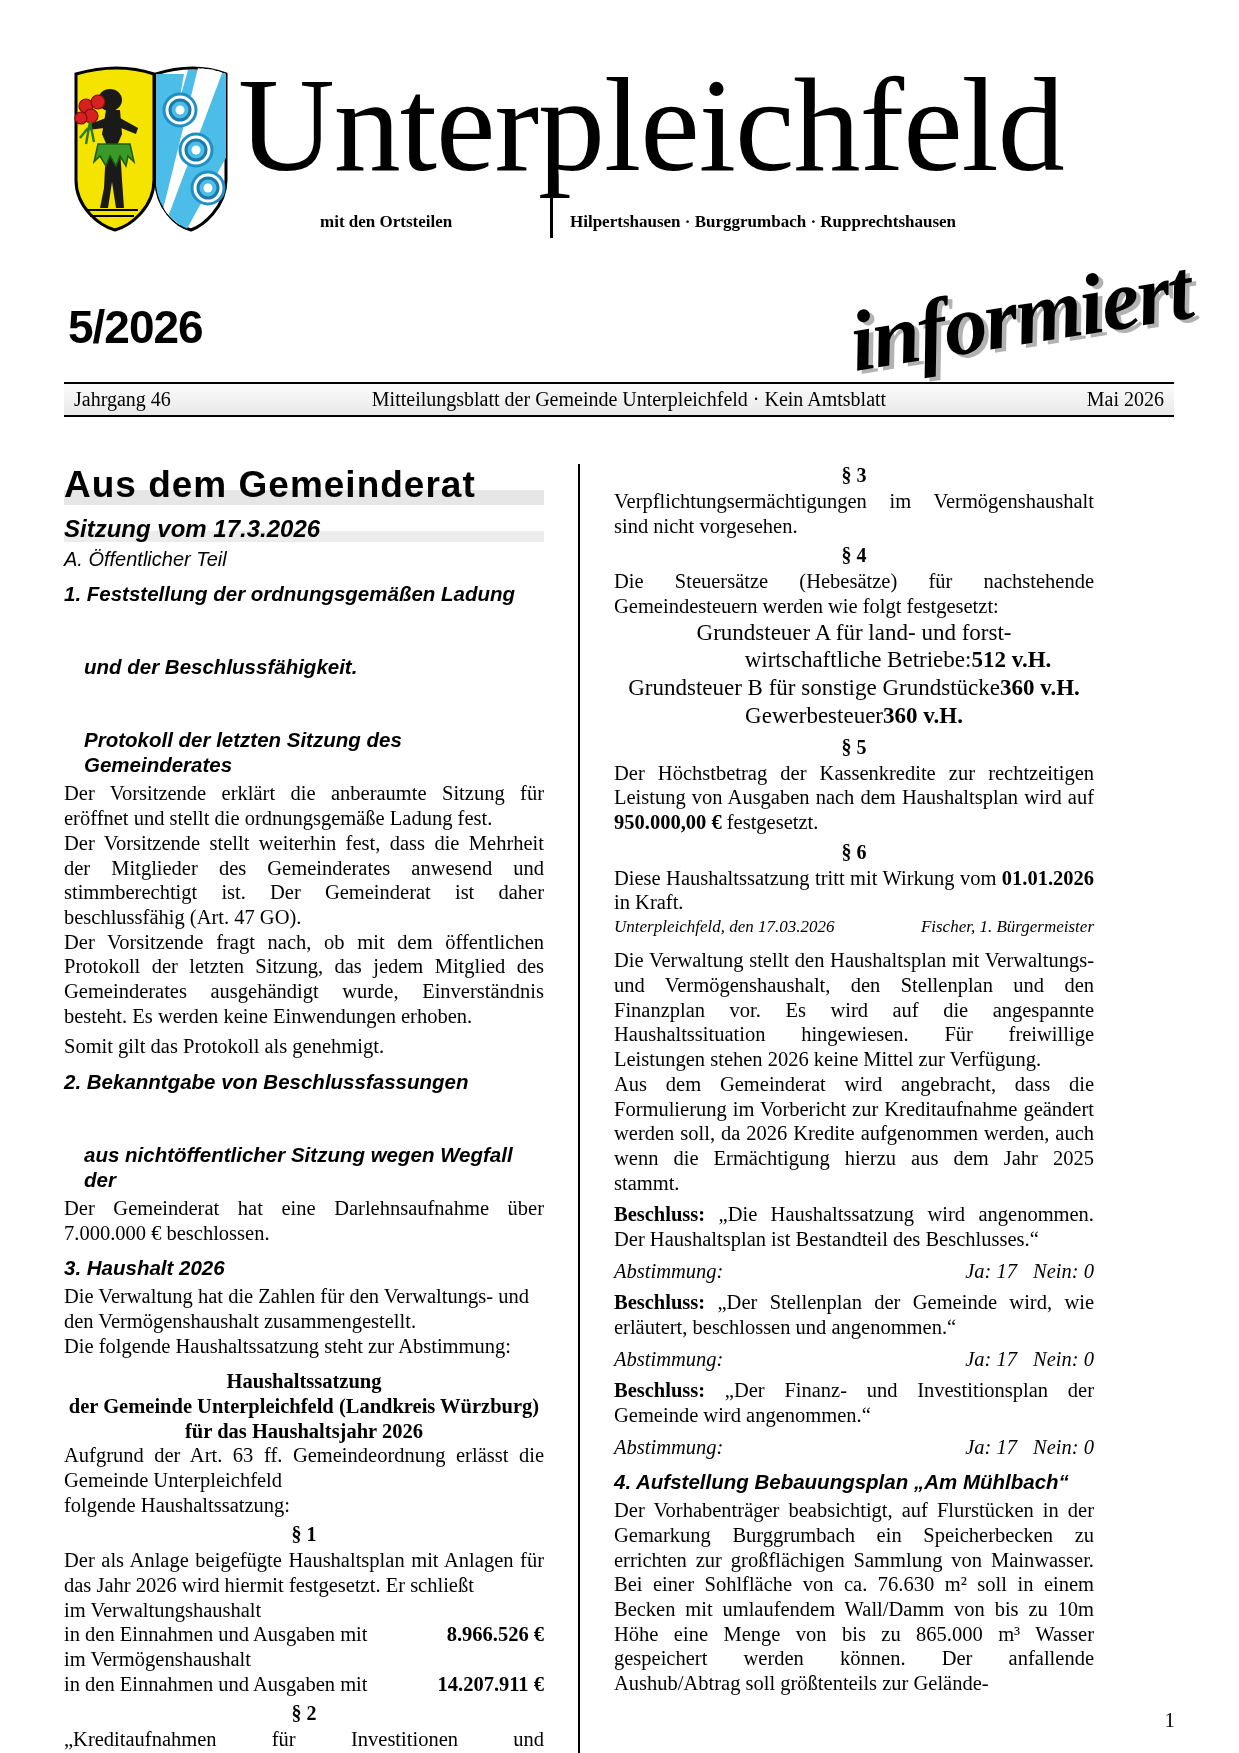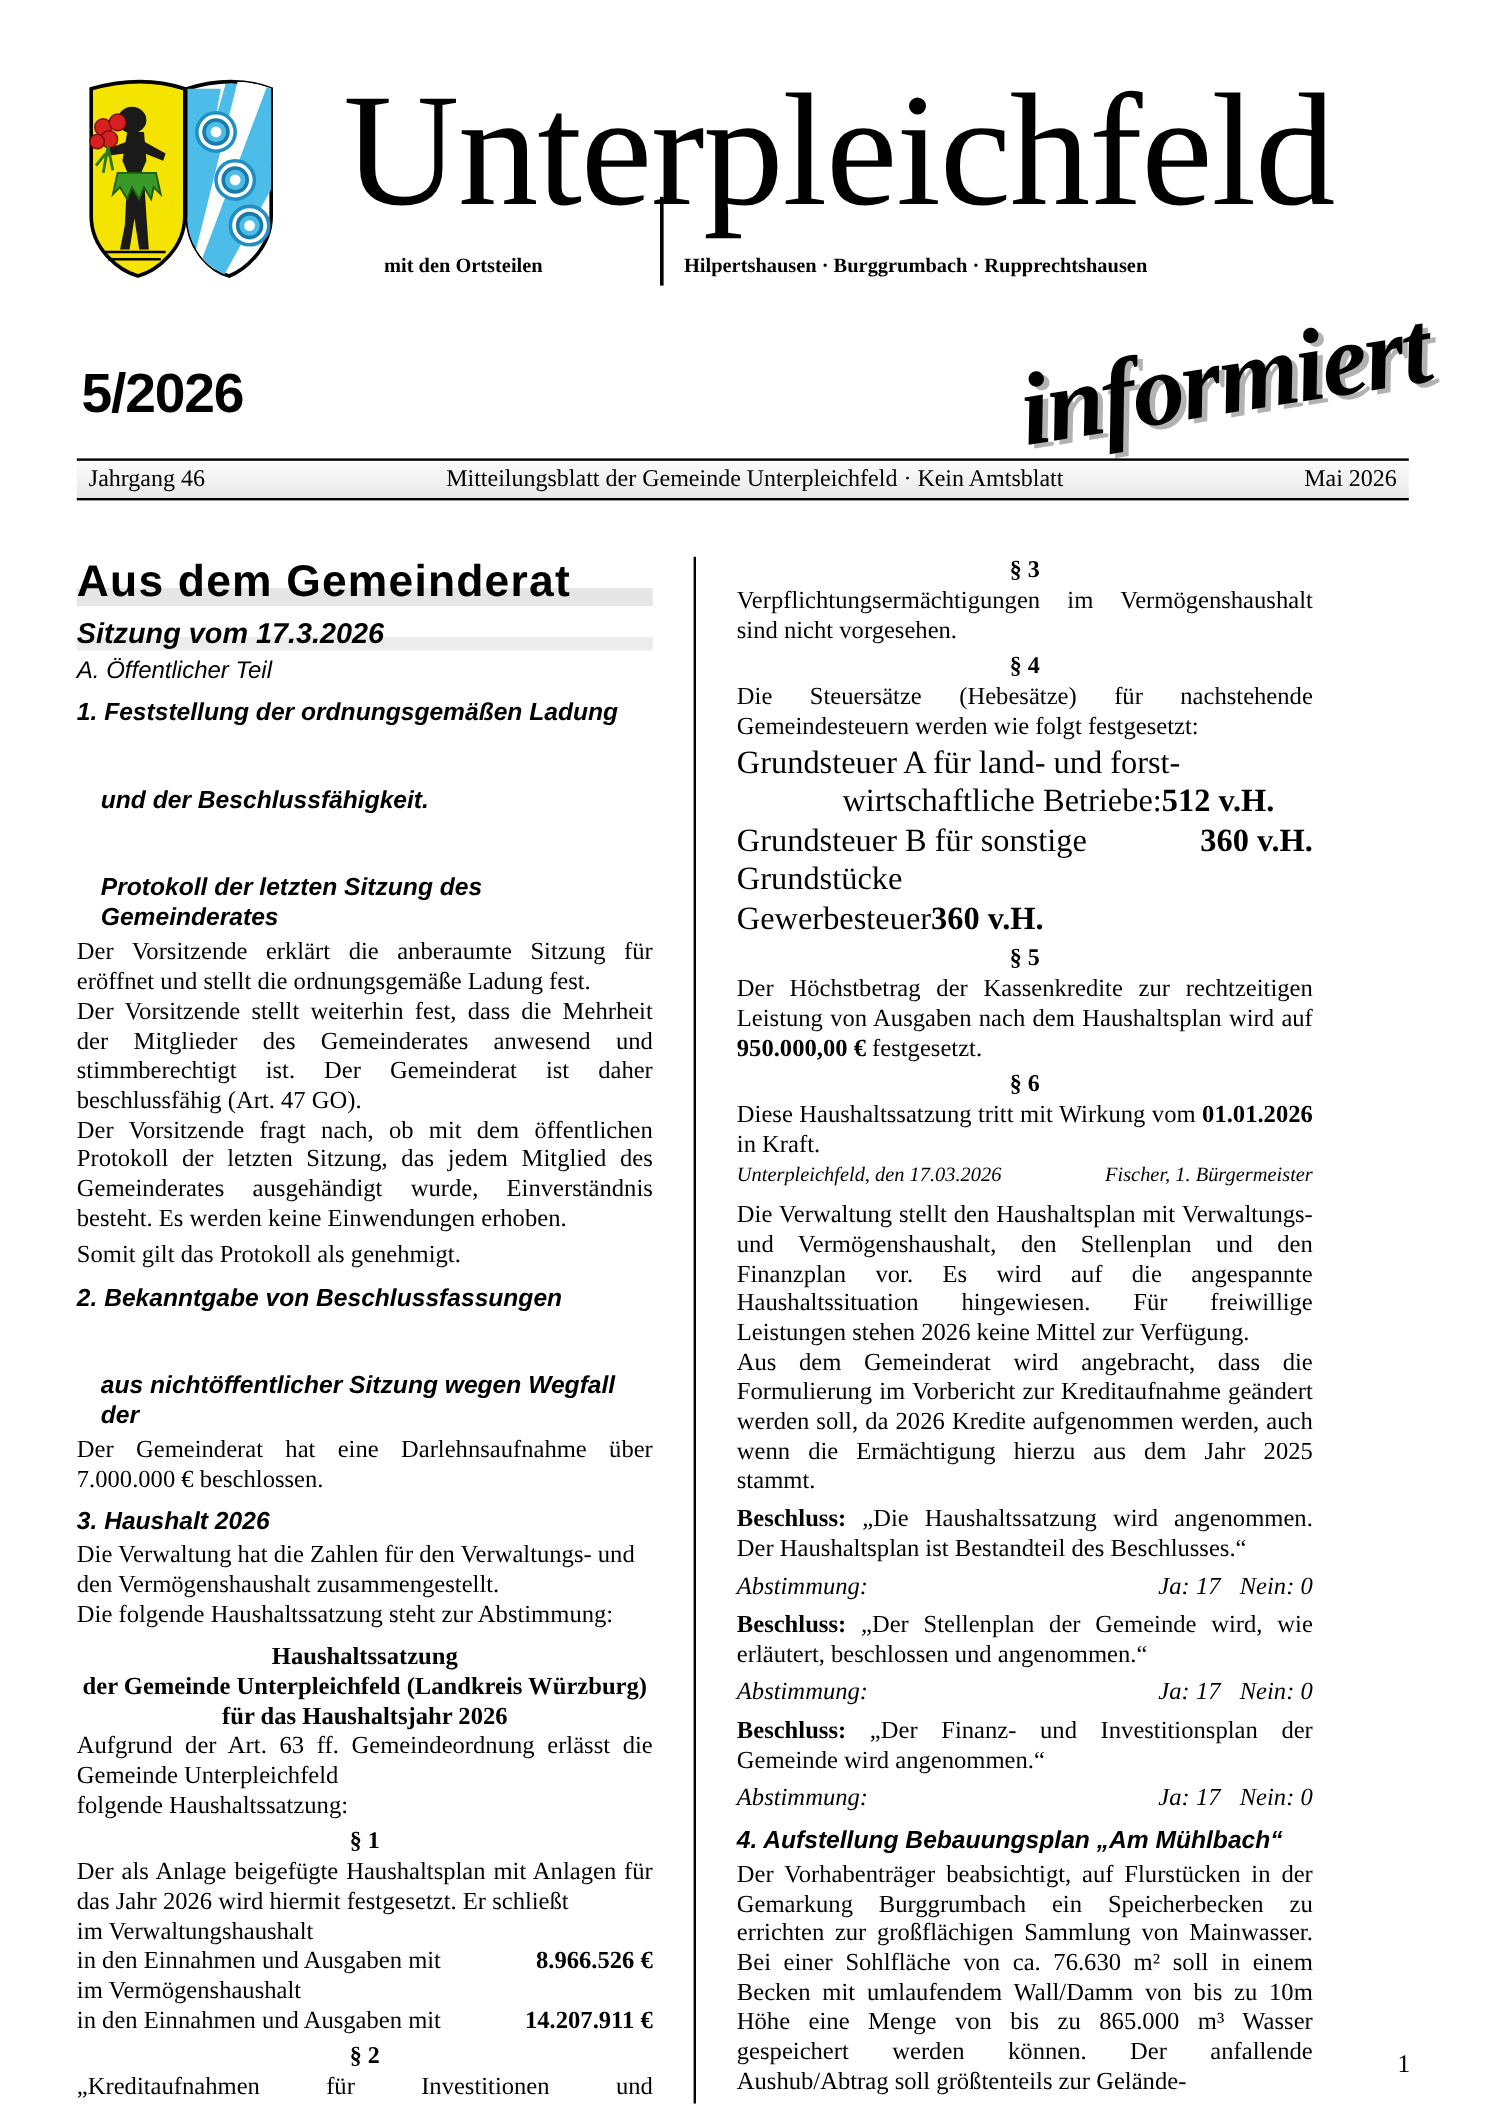--- a/index.html
+++ b/index.html
@@ -13,21 +13,20 @@
   .page{ position:relative; width:1239px; height:1753px; padding:0; box-sizing:border-box; }
 
   
   .masthead{ position:relative; height:360px; }
   .crest{ position:absolute; left:64px; top:62px; width:172px; height:172px; }
   .wordmark{
     position:absolute; left:238px; top:58px;
     font-family:"Liberation Serif", serif;
     font-size:134px; line-height:1; letter-spacing:-1px; font-weight:400;
     white-space:nowrap;
-    margin-left:48px;
   }
   .ortsteile-row{ position:absolute; left:320px; top:210px; width:730px; height:30px; }
   .ortsteile-label{
     position:absolute; left:0; top:2px;
     font-family:"Liberation Serif", serif; font-weight:700; font-size:17px;
   }
   .ortsteile-rule{ position:absolute; left:230px; top:-46px; width:3px; height:74px; background:#000; }
   .ortsteile-names{
     position:absolute; left:250px; top:2px;
     font-family:"Liberation Serif", serif; font-weight:700; font-size:17px; white-space:nowrap;
@@ -95,21 +94,21 @@
   p.t.nj{ text-align:left; }
   .ctr{ text-align:center; font-weight:700; font-size:20.5px; line-height:1.2; margin:0; }
   .par{ font-weight:700; font-size:20px; text-align:center; margin:6px 0 2px 0; }
   .spacer{ height:11px; }
   .sm{ height:6px; }
 
   
   .amt{ display:flex; justify-content:space-between; font-size:20.5px; line-height:1.205; }
   .amt .lbl{ }
   .amt .val{ font-weight:700; white-space:nowrap; }
-  .tax{ display:flex; justify-content:flex-start; font-size:27px; line-height:1.205; }
+  .tax{ display:flex; justify-content:center; font-size:23px; line-height:1.205; }
   .tax .lbl{ }
   .tax .val{ font-weight:700; white-space:nowrap; }
   .tax.indent .lbl{ padding-left:88px; }
 
   .sig{ display:flex; justify-content:space-between; font-style:italic; font-size:17px; line-height:1.2; margin-top:2px; }
   .vote{ display:flex; justify-content:space-between; font-style:italic; font-size:20.5px; line-height:1.2; margin:7px 0 7px 0; }
   .vote .yes{ white-space:nowrap; }
   .vote .yes .gap{ display:inline-block; width:16px; }
   .bsl{ font-size:20.5px; line-height:1.205; text-align:justify; margin:7px 0 0 0; }
   .bsl b{ font-weight:700; }

